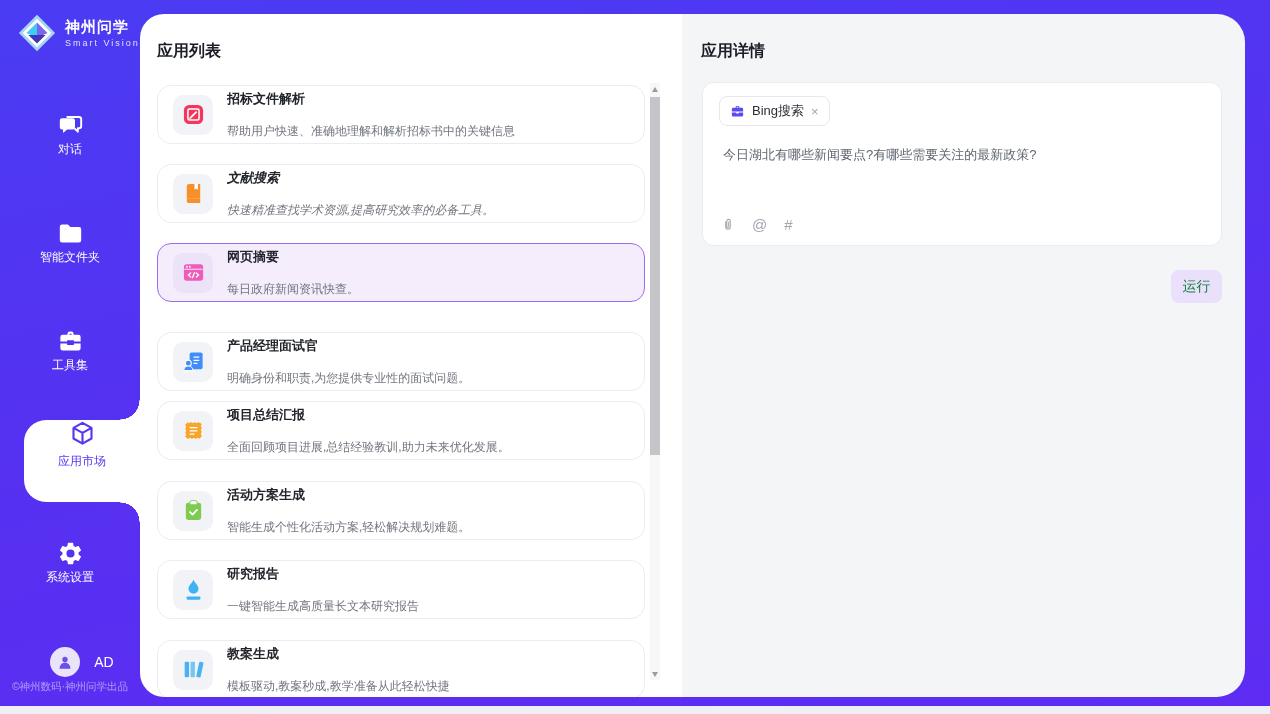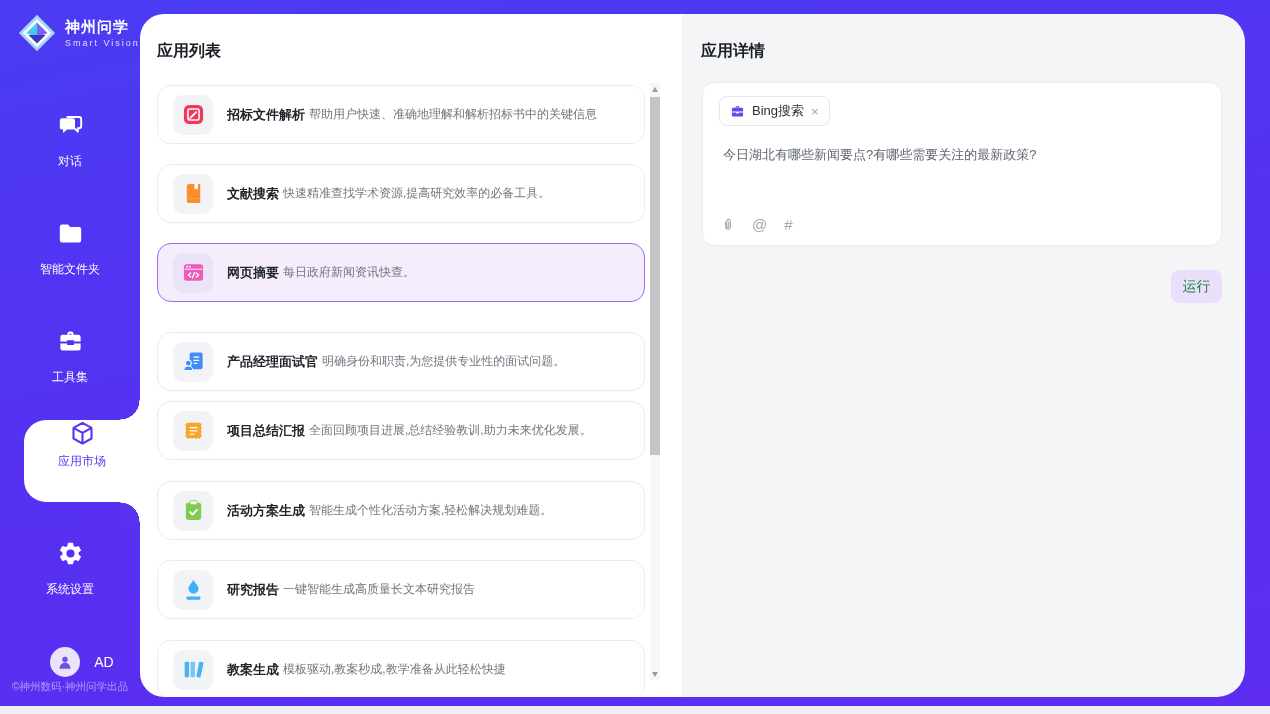--- a/index.html
+++ b/index.html
@@ -16,21 +16,21 @@
     background:linear-gradient(168deg,#4a3cf3 0%, #5531f2 45%, #5e2cf2 100%);
   }
   
   .sidebar { position:absolute; left:0; top:0; width:140px; height:706px; }
   .logo-row { position:absolute; top:12px; left:16px; display:flex; align-items:center; gap:7px; }
   .logo-mark { width:42px; height:42px; flex:0 0 auto; }
   .brand-name { color:#fff; font-size:15px; font-weight:bold; letter-spacing:1px; }
   .brand-sub { color:#e4ddff; font-size:9px; letter-spacing:2px; margin-top:1px; }
   .nav-item {
     position:absolute; left:0; width:140px; display:flex; flex-direction:column;
-    align-items:center; gap:14px; cursor:pointer;
+    align-items:center; gap:2px; cursor:pointer;
   }
   .nav-icon { width:27px; height:27px; display:flex; align-items:center; justify-content:center; }
   .nav-icon svg { width:100%; height:100%; }
   .nav-label { color:#fff; font-size:12px; }
   .nav-label.u { text-underline-offset:2px; }
   .nav-item.active {
     left:24px; width:116px; height:82px; background:#ffffff;
     border-radius:22px 0 0 22px; justify-content:flex-start; gap:6px;
   }
   .nav-item.active .nav-label { color:#5b35f2; }
@@ -50,21 +50,21 @@
   .panel-title { position:absolute; left:17px; top:27px; font-size:16px; font-weight:bold; color:#1b1e26; }
   .app-item {
     position:absolute; left:17px; width:488px; height:59px;
     background:#fff; border:1px solid #ececf0; border-radius:14px;
     display:flex; align-items:center; padding:0 15px; gap:14px; cursor:pointer;
   }
   .app-item.selected { background:#f5edfc; border:1.5px solid #9c6bf2; }
   .app-icon-box { width:40px; height:40px; border-radius:10px; background:#f2f3f6; display:flex; align-items:center; justify-content:center; flex:0 0 auto; }
   .app-item.selected .app-icon-box { background:#ece3f8; }
   .app-icon-box svg { width:23px; height:23px; }
-  .app-text { display:flex; flex-direction:row; gap:4px; overflow:hidden; }
+  .app-text { display:flex; flex-direction:column; gap:15px; overflow:hidden; }
   .app-title { font-size:13px; font-weight:bold; color:#22252c; }
   .app-desc { font-size:12px; color:#72767f; white-space:nowrap; }
   
   .scrollbar { position:absolute; right:22px; top:69px; width:10px; height:597px; background:#f7f7f8; }
   .sb-arrow { position:absolute; left:0; width:10px; height:12px; display:flex; align-items:center; justify-content:center; cursor:pointer; }
   .sb-arrow.up { top:0; } .sb-arrow.down { bottom:0; }
   .tri-up { width:0; height:0; border-left:3.5px solid transparent; border-right:3.5px solid transparent; border-bottom:5px solid #9a9aa2; }
   .tri-down { width:0; height:0; border-left:3.5px solid transparent; border-right:3.5px solid transparent; border-top:5px solid #9a9aa2; }
   .sb-thumb { position:absolute; left:0; top:14px; width:10px; height:358px; background:#c4c4c9; cursor:pointer; }
   
@@ -184,21 +184,21 @@
               <rect x="6.2" y="6.2" width="11.6" height="11.6" rx="1.6" fill="none" stroke="#fff" stroke-width="1.6"></rect>
               <path stroke="#fff" stroke-width="1.8" d="M9 15.2L15.3 8.9"></path>
               <path fill="#fff" d="M7.6 16.6l.5-2.2 1.7 1.7-2.2.5z"></path>
             </svg>
           </span>
           <span class="app-text">
             <span class="app-title">招标文件解析</span>
             <span class="app-desc">帮助用户快速、准确地理解和解析招标书中的关键信息</span>
           </span>
         </div>
-        <div class="app-item" style="top: 150px;">
+        <div class="app-item" style="top: 150px; font-style: italic;">
           <span class="app-icon-box">
             <svg viewBox="0 0 24 24">
               <path fill="#f98f2b" d="M5 4.5A2.5 2.5 0 0 1 7.5 2H19v15H7.5A2.5 2.5 0 0 0 5 19.5v-15z"></path>
               <path fill="#f98f2b" d="M5 19.5A2.5 2.5 0 0 1 7.5 17H19v5H7a2 2 0 0 1-2-2.5z"></path>
               <path fill="#fff" d="M13 2h3.6v6.2l-1.8-1.4L13 8.2V2z"></path>
             </svg>
           </span>
           <span class="app-text">
             <span class="app-title">文献搜索</span>
             <span class="app-desc">快速精准查找学术资源,提高研究效率的必备工具。</span>

